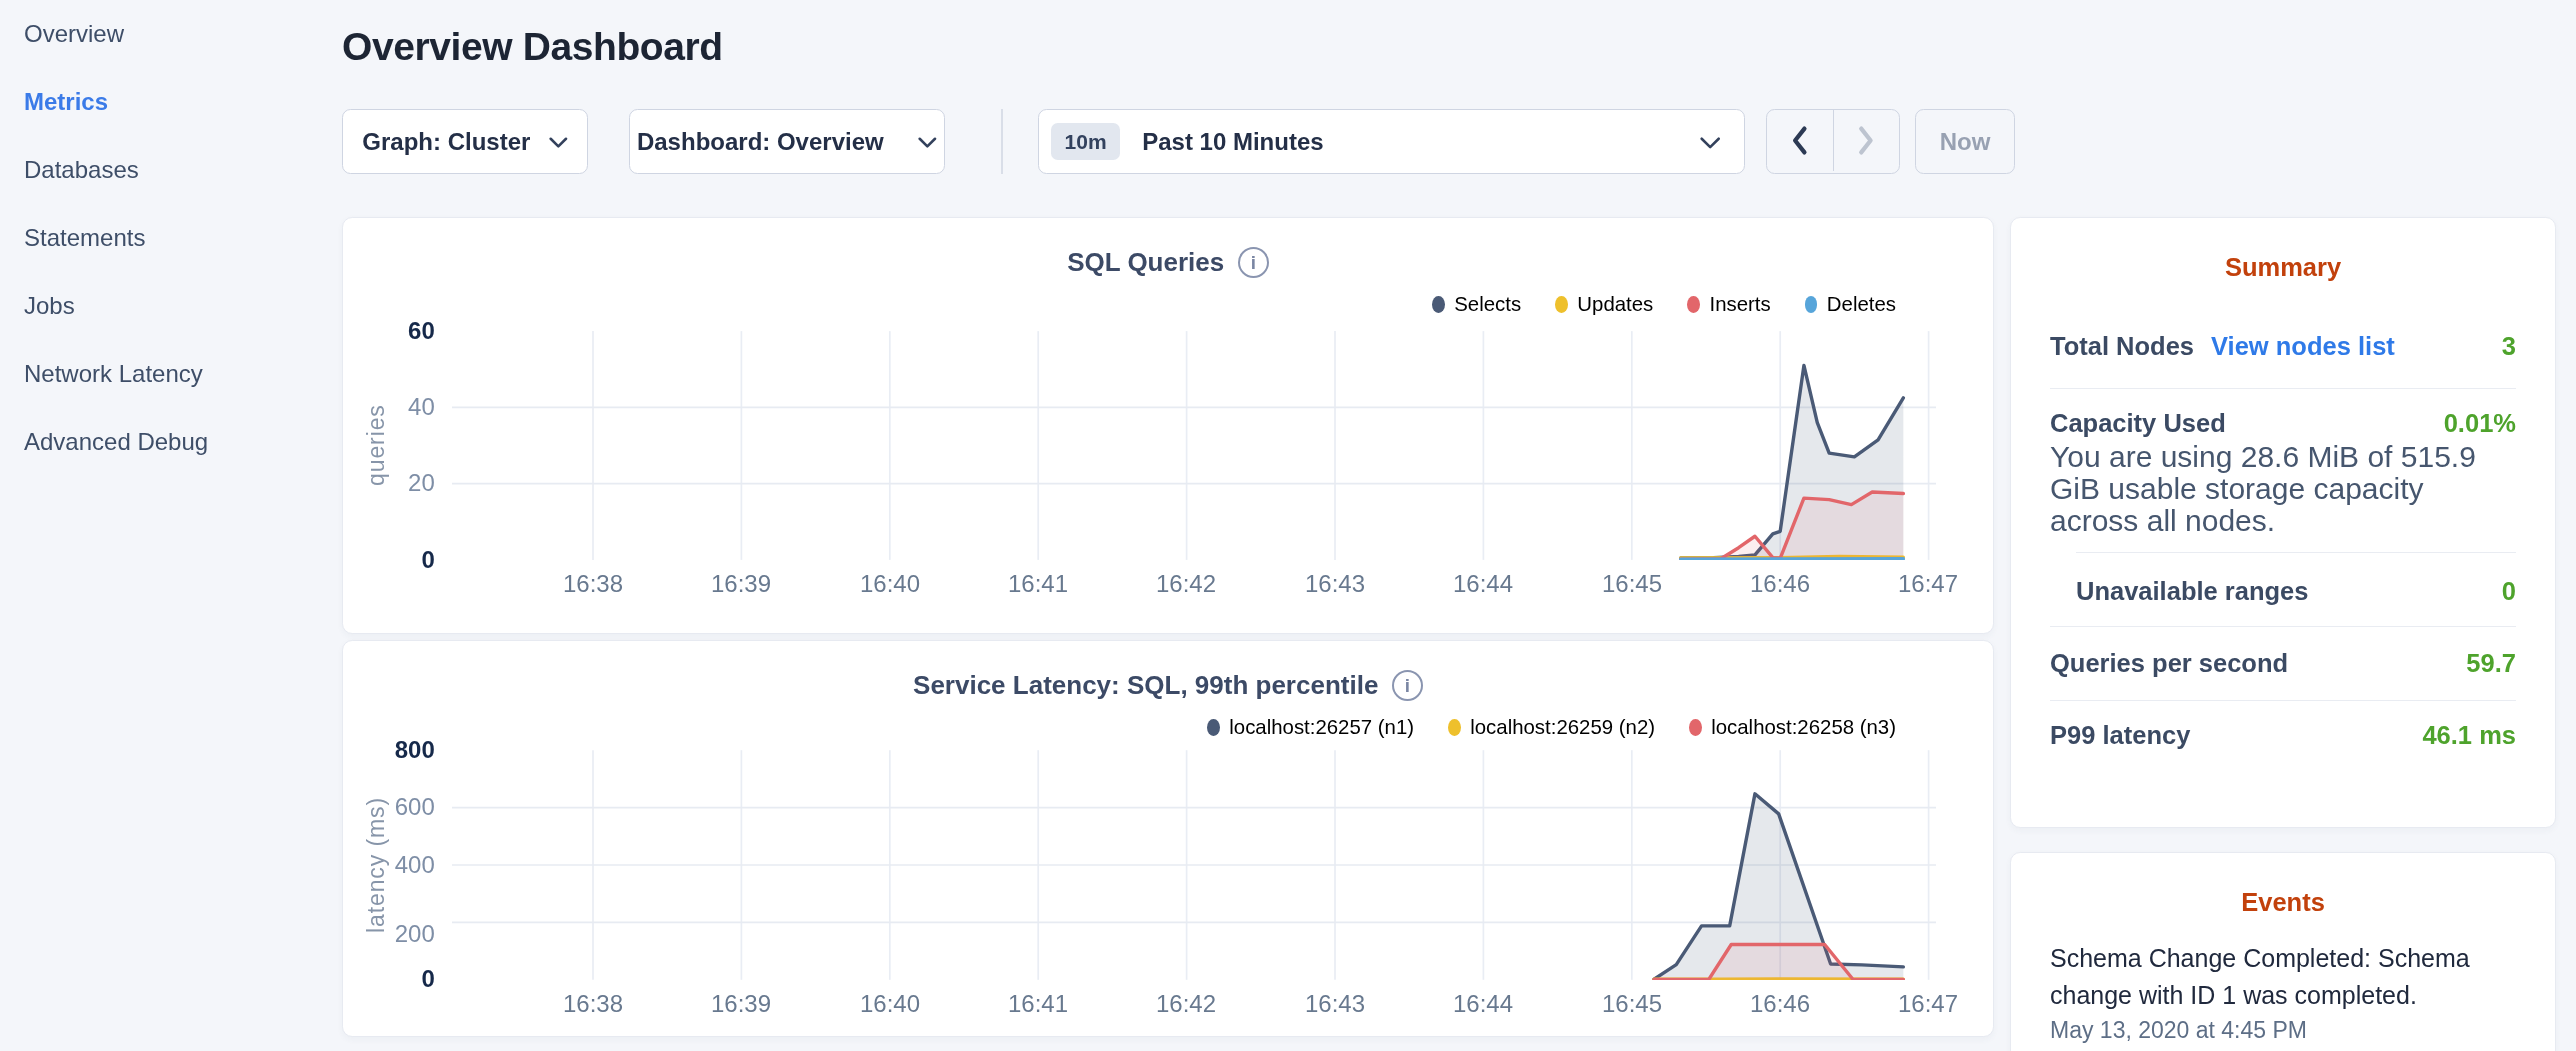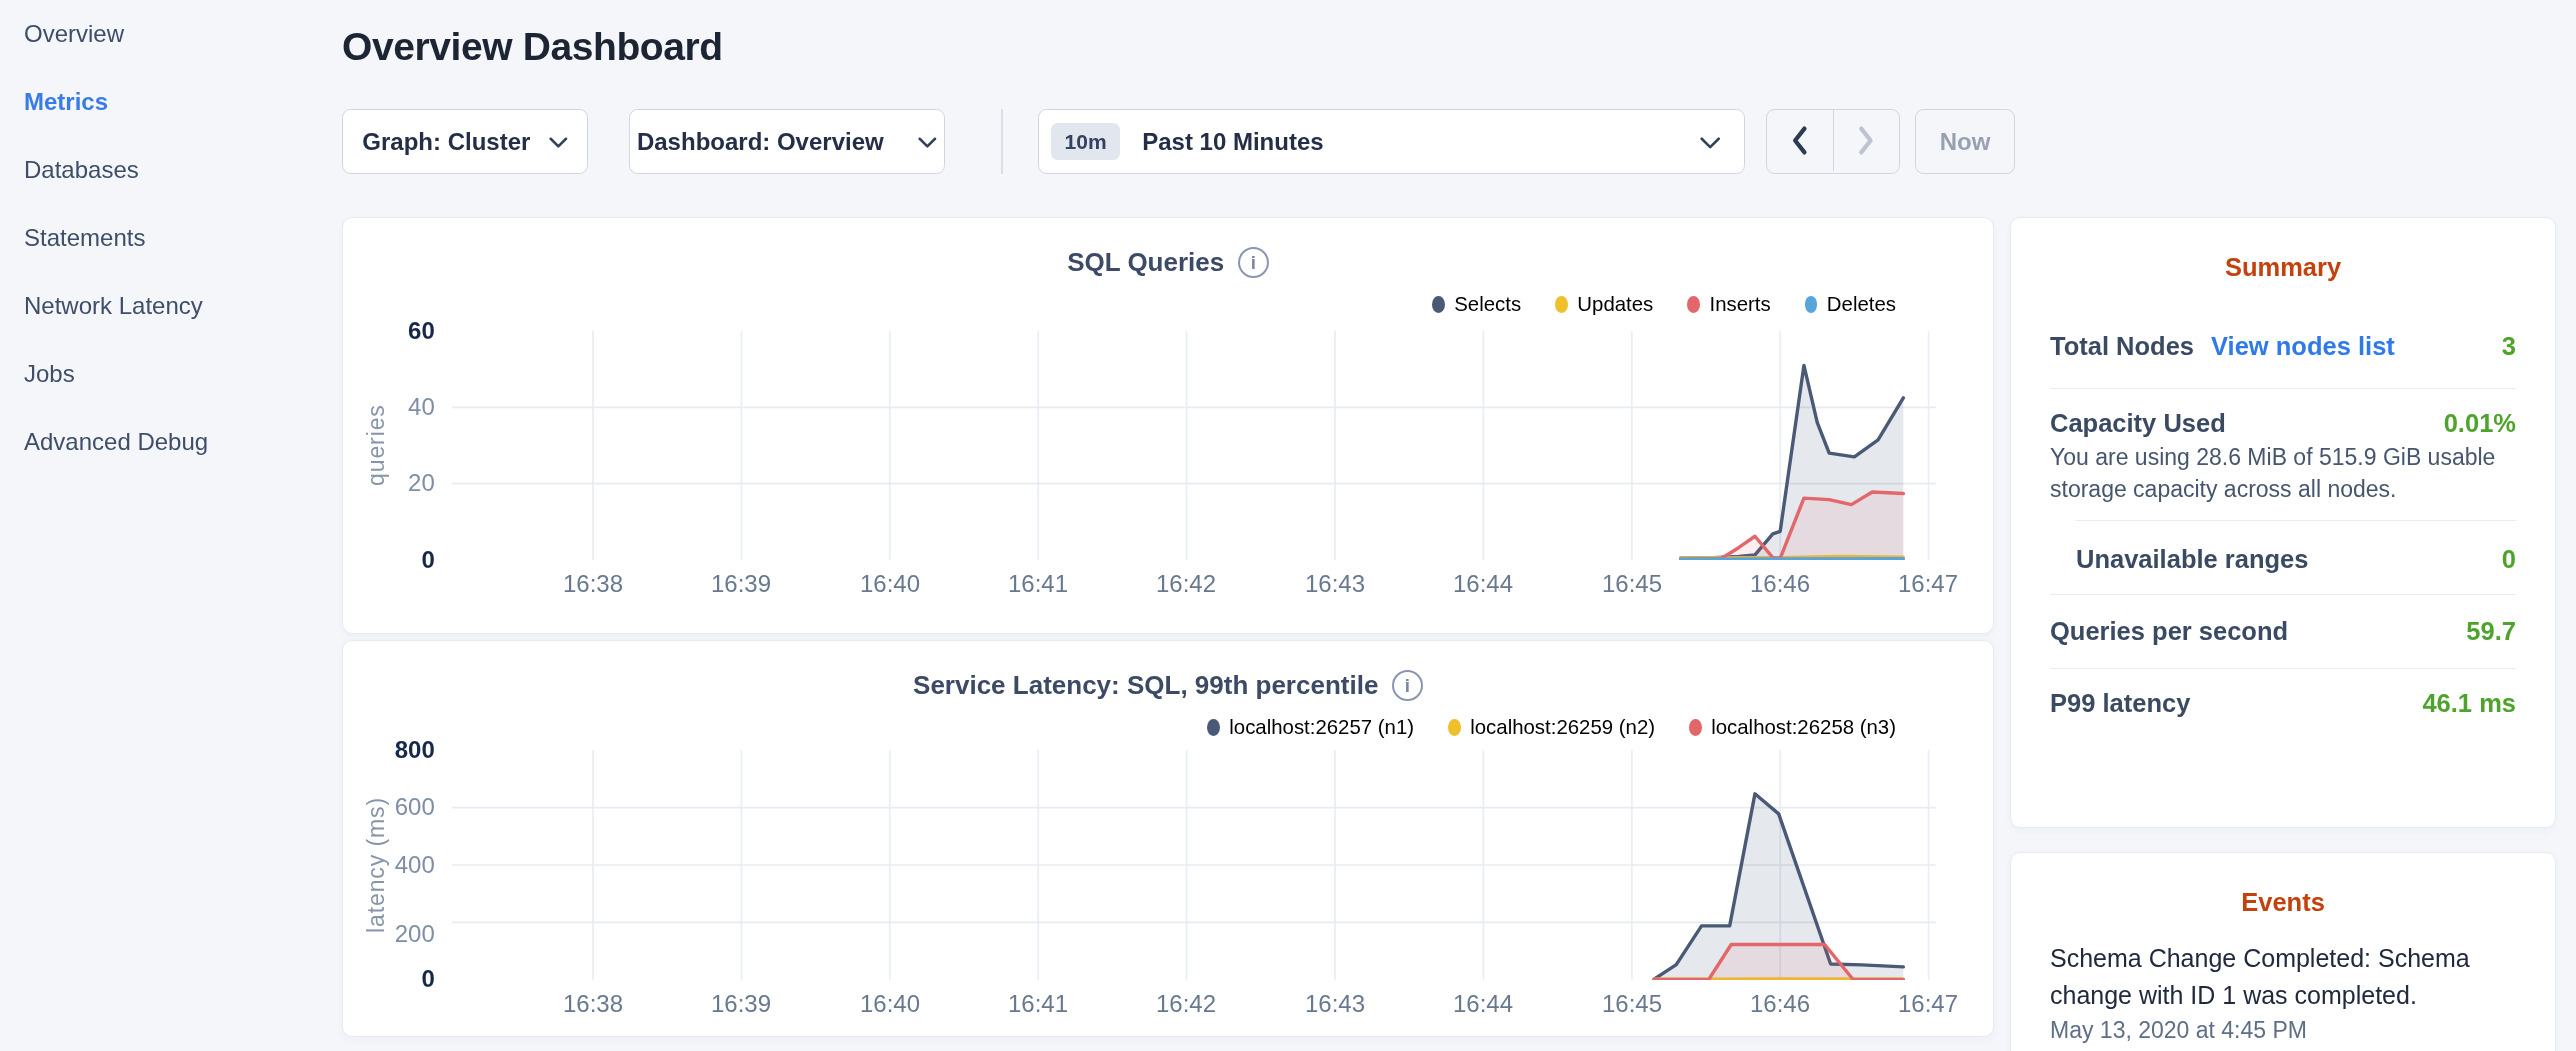--- a/index.html
+++ b/index.html
@@ -87,21 +87,21 @@
   .srow { border-top:1.7px solid #e9ecf2; }
   .srow.r1 { border-top:none; padding:47px 0 25.5px; }
   .srow.r2 { padding:18.7px 0 15.3px; }
   .srow.r3 { padding:22px 0 18.7px;margin-left:26px; }
   .srow.r4 { padding:20.4px 0 20.4px; }
   .srow.r5 { padding:18.7px 0 17px; }
   .srow-head { display:flex; align-items:baseline; }
   .slabel { font-size:25.5px; line-height:32px; font-weight:700; color:#3b4a63; }
   .slink  { font-size:25.5px; line-height:32px; font-weight:700; color:#2f7ae8; margin-left:17px; cursor:pointer; text-decoration:none; }
   .sval   { margin-left:auto; font-size:25.5px; line-height:32px; font-weight:700; color:#4ea32c; }
-  .ssub   { margin-top:1.7px; font-size:23px; line-height:32px; color:#46566e; }
+  .ssub   { margin-top:1.7px; font-size:30px; line-height:32px; color:#46566e; }
 
   
   .events-body { padding:0 39px; }
   .event-message { margin-top:22px; font-size:25px; line-height:37px; color:#20293d; }
   .event-time { margin-top:3.4px; font-size:23px; line-height:27px; color:#5d6e86; }
 </style>
 </head>
 <body>
 
 <nav class="sidebar" id="sidebar">
@@ -111,24 +111,24 @@
     <div class="sidebar-item active">
       <span>Metrics</span>
     </div>
     <div class="sidebar-item">
       <span>Databases</span>
     </div>
     <div class="sidebar-item">
       <span>Statements</span>
     </div>
     <div class="sidebar-item">
+      <span>Jobs</span>
+    </div>
+    <div class="sidebar-item">
       <span>Network Latency</span>
-    </div>
-    <div class="sidebar-item">
-      <span>Jobs</span>
     </div>
     <div class="sidebar-item">
       <span>Advanced Debug</span>
     </div>
   </nav>
 
 <h1 class="page-title">Overview Dashboard</h1>
 
 <div class="dd ctl" id="dd-graph">
   <span>Graph: Cluster</span>

